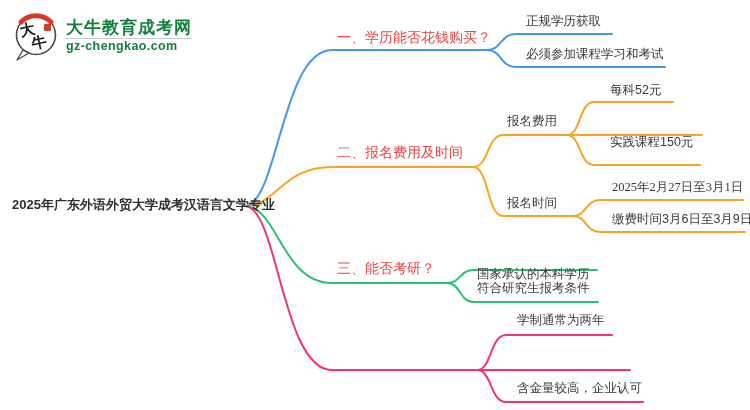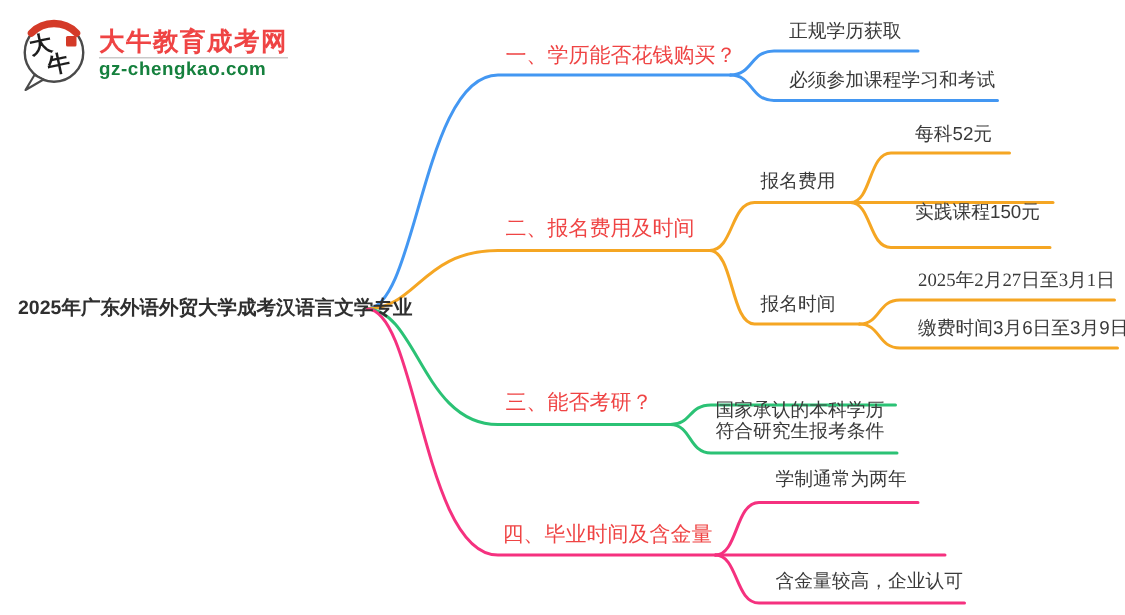--- a/index.html
+++ b/index.html
@@ -10,21 +10,21 @@
   .links{position:absolute;left:0;top:0;width:750px;height:410px;}
   .node{
     position:absolute;white-space:nowrap;color:#3a3a3a;font-size:12.5px;
     transform:translateY(-50%);line-height:1.2;letter-spacing:0px;
   }
   .node.root{font-size:13px;font-weight:600;color:#2f2f2f;}
   .node.branch{font-size:14px;color:#ef4444;}
   
   .logo{position:absolute;left:13px;top:11px;display:flex;align-items:center;}
   .logo-text{margin-left:6px;}
-  .logo-title{font-size:17px;font-weight:bold;color:#ef4444;letter-spacing:1px;line-height:1.15;}
+  .logo-title{font-size:17px;font-weight:bold;color:#15803d;letter-spacing:1px;line-height:1.15;}
   .logo-divider{height:1px;background:#c9c9c9;margin:1px 0 1px 0;width:100%;}
   .logo-url{font-size:12.5px;font-weight:bold;color:#15803d;letter-spacing:.4px;line-height:1.1;}
 </style>
 </head>
 <body>
 
 <div class="stage">
 
   <svg class="links" viewBox="0 0 750 410" fill="none" stroke-width="2" stroke-linecap="round">
 
@@ -80,17 +80,16 @@
   <div class="node" style="left:610px;top:90px;">每科52元</div>
   <div class="node" style="left:610px;top:122px;margin-top:20px;">实践课程150元</div>
   <div class="node" style="left:507px;top:203px;">报名时间</div>
   <div class="node" style="left:612px;top:187px;font-family:Liberation Serif, serif;">2025年2月27日至3月1日</div>
   <div class="node" style="left:612px;top:219px;">缴费时间3月6日至3月9日</div>
 
   <div class="node branch" style="left:337px;top:268px;">三、能否考研？</div>
   <div class="node" style="left:477px;top:274px;">国家承认的本科学历</div>
   <div class="node" style="left:477px;top:288px;">符合研究生报考条件</div>
 
-  <div class="node branch" style="left:335px;top:356px;">四、毕业时间及含金量</div>
   <div class="node" style="left:517px;top:320px;">学制通常为两年</div>
   <div class="node" style="left:517px;top:388px;">含金量较高，企业认可</div>
 
 </div>
 
 </body></html>

